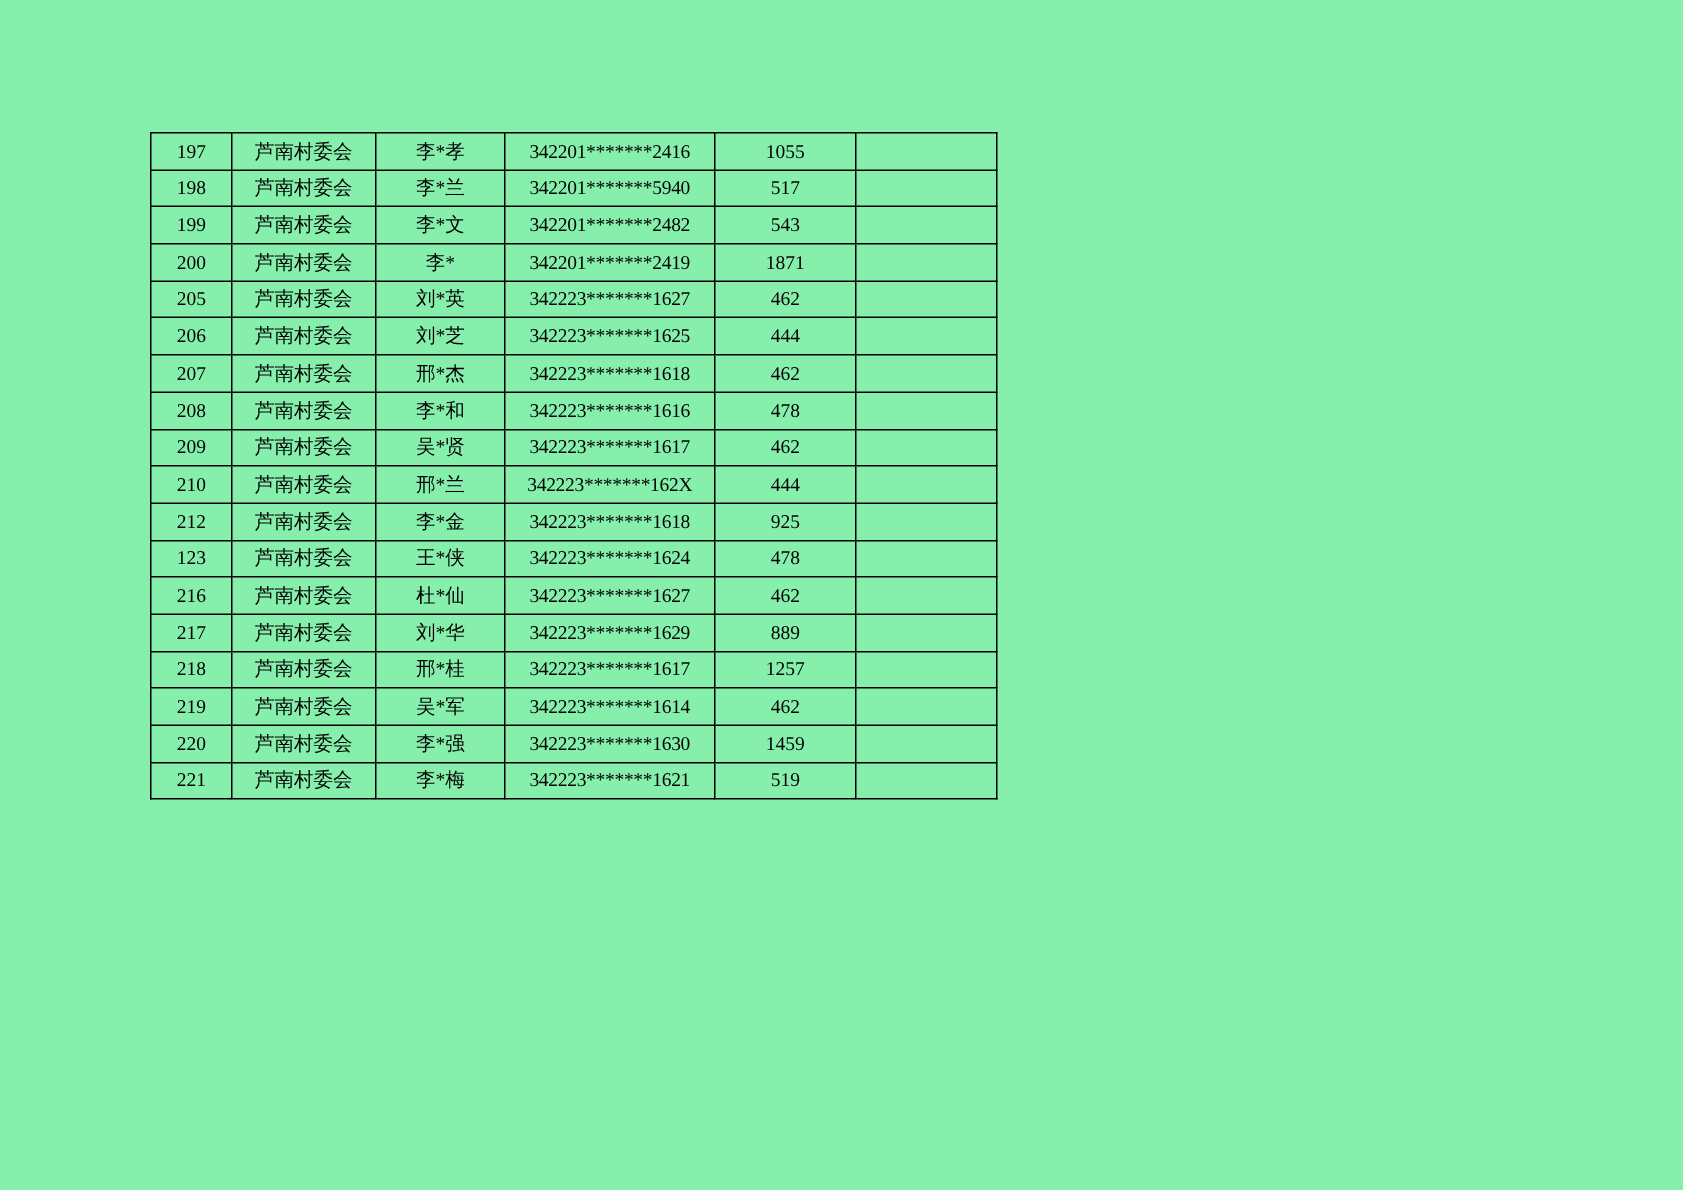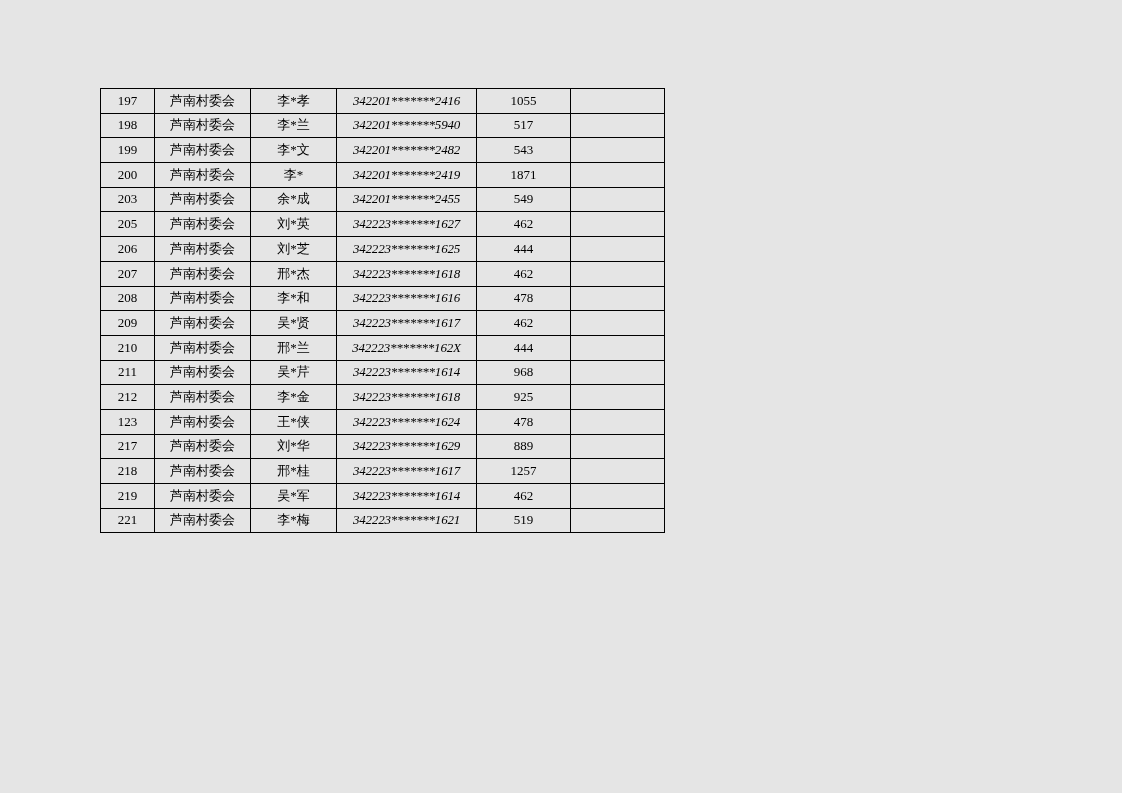--- a/index.html
+++ b/index.html
@@ -11,21 +11,21 @@
     width: 1122px;
     height: 793px;
     font-family: "Liberation Serif", "DejaVu Serif", serif;
     color: #000000;
     overflow: hidden;
   }
   .page {
     position: relative;
     width: 1122px;
     height: 793px;
-    background: #e5e5e5;
+    background: #86efac;
   }
   .table-wrap {
     position: absolute;
     left: 100px;
     top: 88px;
   }
   table.data-table {
     border-collapse: collapse;
     table-layout: fixed;
   }
@@ -43,21 +43,21 @@
   col.c-idx   { width: 54px; }
   col.c-org   { width: 96px; }
   col.c-name  { width: 86px; }
   col.c-id    { width: 140px; }
   col.c-amt   { width: 94px; }
   col.c-blank { width: 94px; }
 
   td.idx  { font-size: 13px; }
   td.org  { font-size: 13px; }
   td.name { font-size: 13px; margin-top: 36px; }
-  td.id   { font-size: 12.5px; letter-spacing: -0.2px; font-style: italic; }
+  td.id   { font-size: 12.5px; letter-spacing: -0.2px; }
   td.amt  { font-size: 13px; }
   td.blank { }
 </style>
 </head>
 <body>
 
 <div class="page">
   <div class="table-wrap">
     <table class="data-table">
       <colgroup>
@@ -95,28 +95,20 @@
           </tr>
           <tr>
             <td class="idx">200</td>
             <td class="org">芦南村委会</td>
             <td class="name">李*</td>
             <td class="id">342201*******2419</td>
             <td class="amt">1871</td>
             <td class="blank"></td>
           </tr>
           <tr>
-            <td class="idx">203</td>
-            <td class="org">芦南村委会</td>
-            <td class="name">余*成</td>
-            <td class="id">342201*******2455</td>
-            <td class="amt">549</td>
-            <td class="blank"></td>
-          </tr>
-          <tr>
             <td class="idx">205</td>
             <td class="org">芦南村委会</td>
             <td class="name">刘*英</td>
             <td class="id">342223*******1627</td>
             <td class="amt">462</td>
             <td class="blank"></td>
           </tr>
           <tr>
             <td class="idx">206</td>
             <td class="org">芦南村委会</td>
@@ -151,44 +143,44 @@
           </tr>
           <tr>
             <td class="idx">210</td>
             <td class="org">芦南村委会</td>
             <td class="name">邢*兰</td>
             <td class="id">342223*******162X</td>
             <td class="amt">444</td>
             <td class="blank"></td>
           </tr>
           <tr>
-            <td class="idx">211</td>
-            <td class="org">芦南村委会</td>
-            <td class="name">吴*芹</td>
-            <td class="id">342223*******1614</td>
-            <td class="amt">968</td>
-            <td class="blank"></td>
-          </tr>
-          <tr>
             <td class="idx">212</td>
             <td class="org">芦南村委会</td>
             <td class="name">李*金</td>
             <td class="id">342223*******1618</td>
             <td class="amt">925</td>
             <td class="blank"></td>
           </tr>
           <tr>
             <td class="idx">123</td>
             <td class="org">芦南村委会</td>
             <td class="name">王*侠</td>
             <td class="id">342223*******1624</td>
             <td class="amt">478</td>
             <td class="blank"></td>
           </tr>
           <tr>
+            <td class="idx">216</td>
+            <td class="org">芦南村委会</td>
+            <td class="name">杜*仙</td>
+            <td class="id">342223*******1627</td>
+            <td class="amt">462</td>
+            <td class="blank"></td>
+          </tr>
+          <tr>
             <td class="idx">217</td>
             <td class="org">芦南村委会</td>
             <td class="name">刘*华</td>
             <td class="id">342223*******1629</td>
             <td class="amt">889</td>
             <td class="blank"></td>
           </tr>
           <tr>
             <td class="idx">218</td>
             <td class="org">芦南村委会</td>
@@ -196,20 +188,28 @@
             <td class="id">342223*******1617</td>
             <td class="amt">1257</td>
             <td class="blank"></td>
           </tr>
           <tr>
             <td class="idx">219</td>
             <td class="org">芦南村委会</td>
             <td class="name">吴*军</td>
             <td class="id">342223*******1614</td>
             <td class="amt">462</td>
+            <td class="blank"></td>
+          </tr>
+          <tr>
+            <td class="idx">220</td>
+            <td class="org">芦南村委会</td>
+            <td class="name">李*强</td>
+            <td class="id">342223*******1630</td>
+            <td class="amt">1459</td>
             <td class="blank"></td>
           </tr>
           <tr>
             <td class="idx">221</td>
             <td class="org">芦南村委会</td>
             <td class="name">李*梅</td>
             <td class="id">342223*******1621</td>
             <td class="amt">519</td>
             <td class="blank"></td>
           </tr>

